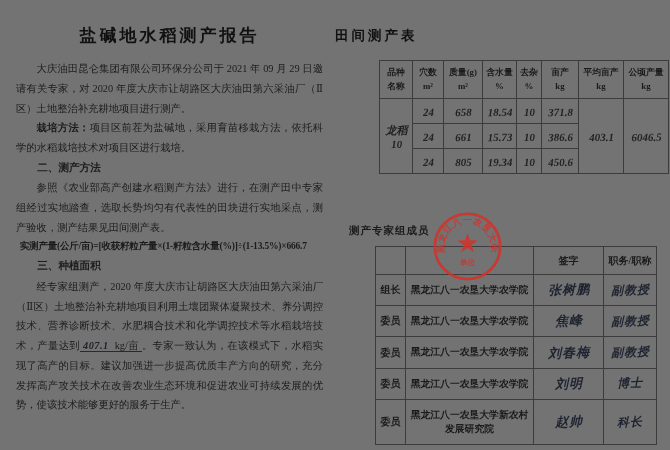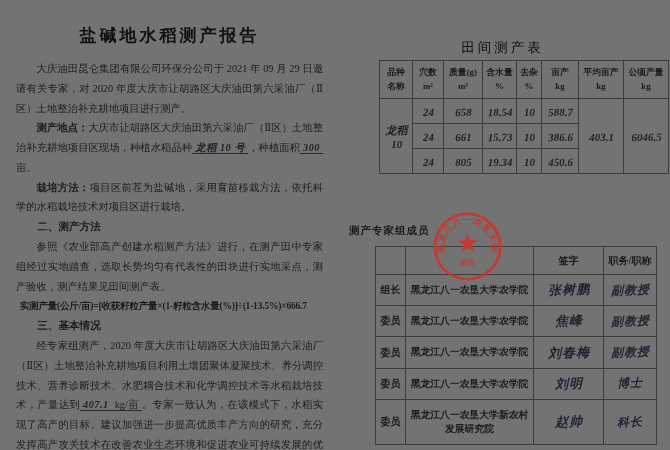--- a/index.html
+++ b/index.html
@@ -29,22 +29,22 @@
     letter-spacing:-0.2px; white-space:nowrap; line-height:2.0;
   }
   .hand {
     font-style:italic; font-weight:600; color:#20242c;
     display:inline; letter-spacing:0.5px;
   }
   .u { border-bottom:1px solid #2a2a2a; padding:0 3px; }
 
   
   .field-title {
-    text-align:center; font-size:13.5px; font-weight:normal;
-    letter-spacing:3px; padding-top:39px; color:#111;
+    font-size:13.5px; font-weight:bold;
+    letter-spacing:3px; padding-top:27px; color:#111;
   }
   table { border-collapse:collapse; }
   .field-table { position:absolute; left:32px; top:60px; width:289px; table-layout:fixed;margin-left:12px; }
   .field-table th, .field-table td { border:1px solid #3c3c3c; text-align:center; vertical-align:middle; }
   .field-table th { height:38px; font-size:8.8px; font-weight:bold; line-height:1.55; padding:1px 0; }
   .field-table td { height:25px; font-size:11px; }
   .cell-hand { font-style:italic; font-weight:600; color:#232323; transform:rotate(-1deg); }
 
   .expert-label {
     position:absolute; left:14px; top:224px;
@@ -70,31 +70,30 @@
 <body>
 
 <div class="sheet">
 
   <section class="page page-left">
     <h1 class="report-title">盐碱地水稻测产报告</h1>
 
     <p class="body-p">大庆油田昆仑集团有限公司环保分公司于 2021 年 09 月 29 日邀请有关专家，对 2020 年度大庆市让胡路区大庆油田第六采油厂（Ⅱ区）土地整治补充耕地项目进行测产。</p>
 
 
-    <p class="body-p"><span class="p-label">测产地点：</span><span>大庆市让胡路区大庆油田第六采油厂（Ⅱ区）土地整治补充耕地项目区现场，种植水稻品种</span><span class="hand u">龙稻 10 号</span><span>，种植面积</span><span class="hand u">300</span><span>亩。</span></p>
 
     <p class="body-p"><span class="p-label">栽培方法：</span><span>项目区前茬为盐碱地，采用育苗移栽方法，依托科学的水稻栽培技术对项目区进行栽培。</span></p>
 
     <p class="body-p sec-head">二、测产方法</p>
 
     <p class="body-p">参照《农业部高产创建水稻测产方法》进行，在测产田中专家组经过实地踏查，选取长势均匀有代表性的田块进行实地采点，测产验收，测产结果见田间测产表。</p>
 
     <p class="formula">实测产量(公斤/亩)=[收获籽粒产量×(1-籽粒含水量(%)]÷(1-13.5%)×666.7</p>
 
-    <p class="body-p sec-head">三、基本情况</p>
+    <p class="body-p sec-head">三、种植面积</p>
 
     <p class="body-p"><span>经专家组测产，2020 年度大庆市让胡路区大庆油田第六采油厂（Ⅱ区）土地整治补充耕地项目利用土壤团聚体凝聚技术、养分调控技术、营养诊断技术、水肥耦合技术和化学调控技术等水稻栽培技术，产量达到</span><span class="hand u">407.1</span><span class="u">kg/亩</span><span>。专家一致认为，在该模式下，水稻实现了高产的目标。建议加强进一步提高优质丰产方向的研究，充分发挥高产攻关技术在改善农业生态环境和促进农业可持续发展的优势，使该技术能够更好的服务于生产。</span></p>
   </section>
 
   <section class="page page-right">
     <h2 class="field-title">田间测产表</h2>
 
     <table class="field-table">
       <colgroup>
         <col style="width:33px">
@@ -142,21 +141,21 @@
             </th>
         </tr>
       </thead>
       <tbody>
         <tr>
           <td rowspan="3" class="cell-hand">龙稻10</td>
           <td class="cell-hand">24</td>
           <td class="cell-hand">658</td>
           <td class="cell-hand">18.54</td>
           <td class="cell-hand">10</td>
-          <td class="cell-hand">588.7</td>
+          <td class="cell-hand">371.8</td>
           <td rowspan="3" class="cell-hand">403.1</td>
           <td rowspan="3" class="cell-hand">6046.5</td>
         </tr>
         <tr>
           <td class="cell-hand">24</td>
           <td class="cell-hand">661</td>
           <td class="cell-hand">15.73</td>
           <td class="cell-hand">10</td>
           <td class="cell-hand">386.6</td>
         </tr>

